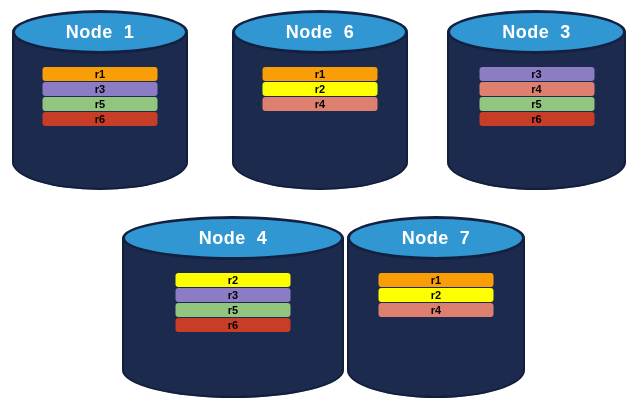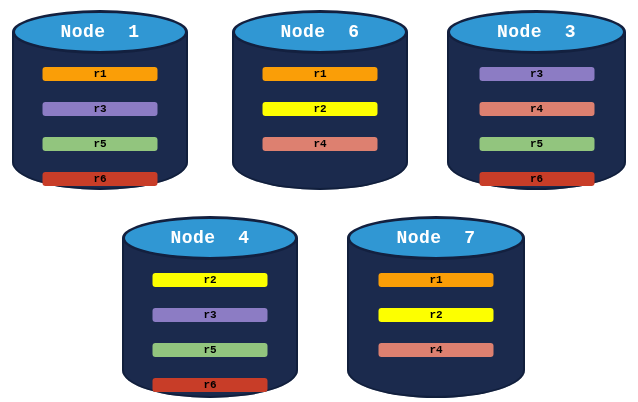--- a/index.html
+++ b/index.html
@@ -2,21 +2,21 @@
 <html><head>
 <meta charset="utf-8">
 <style>
   html, body { margin: 0; padding: 0; background: #ffffff; }
   .stage {
     position: relative;
     width: 638px;
     height: 402px;
     background: #ffffff;
     overflow: hidden;
-    font-family: Liberation Mono, monospace;
+    font-family: Liberation Sans, sans-serif;
   }
   .cyl { position: absolute; }
   .cyl-body {
     position: absolute;
     left: 0; right: 0;
     top: 22px; bottom: 0;
     background: #1B2A4D;
     border-radius: 0 0 50% 50% / 0 0 28px 28px;
     box-shadow: inset 0 0 0 2px rgba(10, 22, 48, 0.55);
   }
@@ -41,21 +41,21 @@
     white-space: pre;
   }
   .bars {
     position: absolute;
     left: 50%;
     transform: translateX(-50%);
     top: 57px;
     width: 115px;
     display: flex;
     flex-direction: column;
-    gap: 21px;
+    gap: 1px;
   }
   .bar {
     height: 14px;
     border-radius: 3px;
     display: flex;
     align-items: center;
     justify-content: center;
   }
   .bar span {
     font-size: 11px;
@@ -122,21 +122,21 @@
         </div>
       <div class="bar" style="background: rgb(146, 197, 126);">
           <span>r5</span>
         </div>
       <div class="bar" style="background: rgb(200, 61, 40);">
           <span>r6</span>
         </div>
     </div>
   </div>
 
-  <div class="cyl" style="left:122px; top:216px; width:176px; height:182px;">
+  <div class="cyl" style="left:122px; top:216px; width:176px; height:182px;padding-left:46px;">
     <div class="cyl-body"></div>
     <div class="cyl-top">
       <span class="node-label">Node  4</span>
     </div>
     <div class="bars">
       <div class="bar" style="background: rgb(253, 255, 0);">
           <span>r2</span>
         </div>
       <div class="bar" style="background: rgb(140, 124, 196);">
           <span>r3</span>

